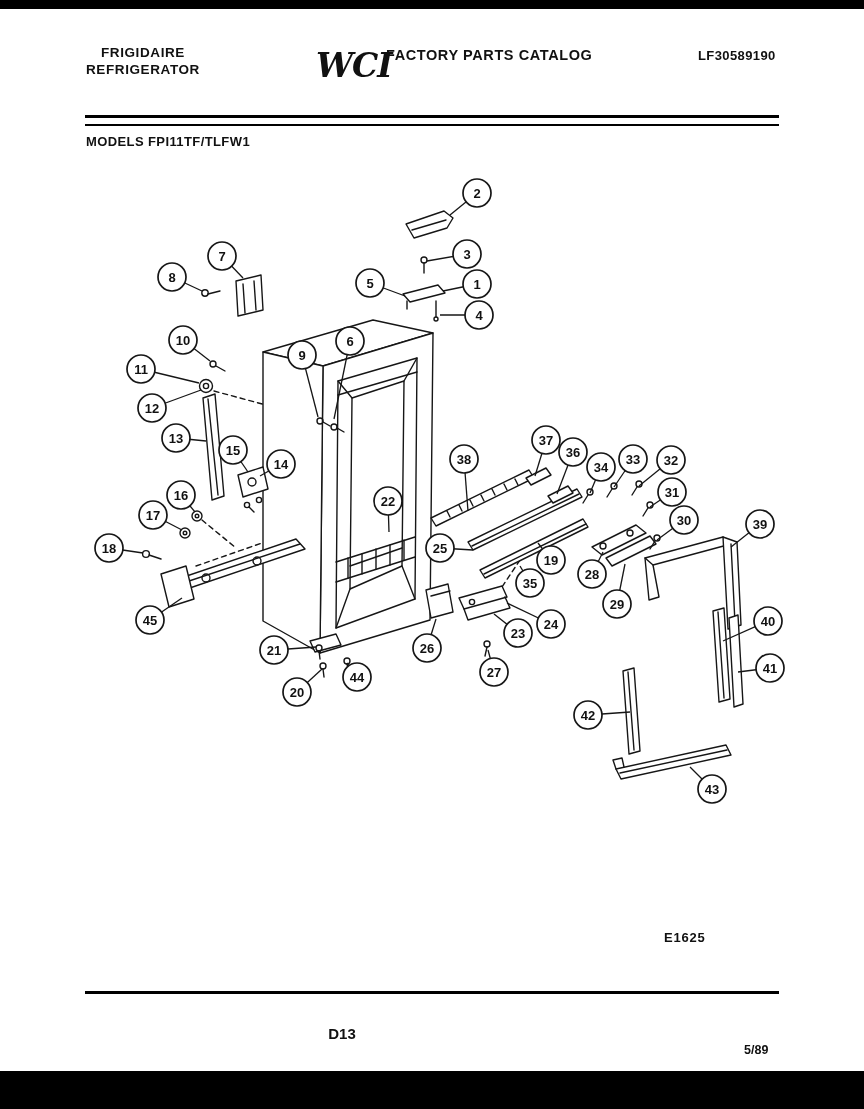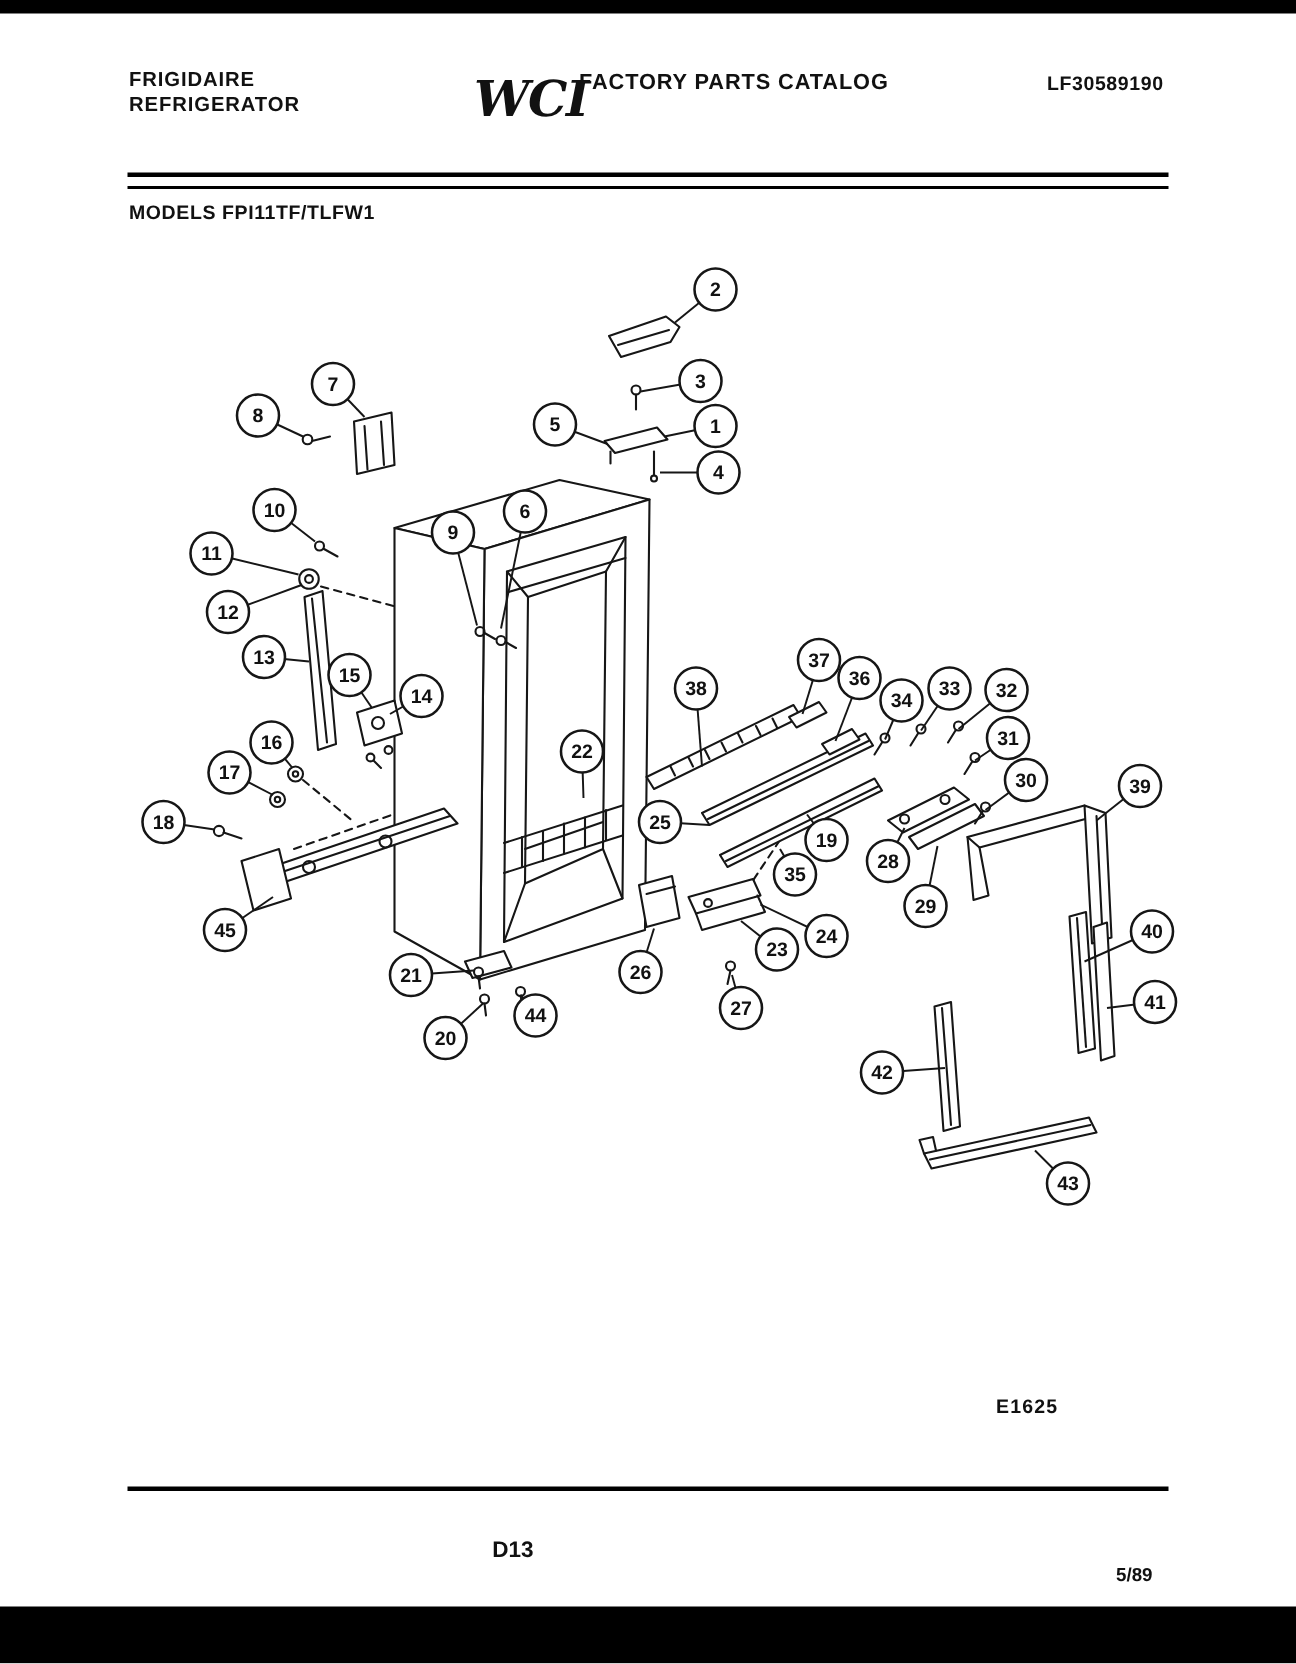--- a/index.html
+++ b/index.html
@@ -5,21 +5,21 @@
   html,body{margin:0;padding:0;background:#e8e8e8;}
   .page{
     position:relative;width:864px;height:1109px;background:#ffffff;overflow:hidden;
     font-family:"Liberation Sans",sans-serif;color:#111;
   }
   .scanbar{position:absolute;left:0;width:864px;background:#000;}
   .scanbar.top{top:0;height:9px;}
   .scanbar.bottom{top:1071px;height:38px;}
 
   .brand{position:absolute;left:86px;top:44px;font-weight:bold;font-size:13.5px;
-    letter-spacing:.6px;line-height:17px;}
+    letter-spacing:.6px;line-height:17px;text-align:center;}
   .wci-logo{position:absolute;left:316px;top:33px;font-family:"DejaVu Serif",serif;
     font-style:italic;font-weight:bold;font-size:33px;letter-spacing:-1px;margin-top:13px;}
   .catalog-title{position:absolute;left:386px;top:47px;font-weight:bold;font-size:14.5px;
     letter-spacing:.6px;text-align:center;}
   .pub-number{position:absolute;left:698px;top:48px;font-weight:bold;font-size:13px;
     letter-spacing:.4px;text-align:right;}
 
   .rule-double{position:absolute;left:85px;top:115px;width:694px;height:6px;
     border-top:3px solid #000;border-bottom:2px solid #000;}
   .models-line{position:absolute;left:86px;top:134px;font-weight:bold;font-size:13px;

